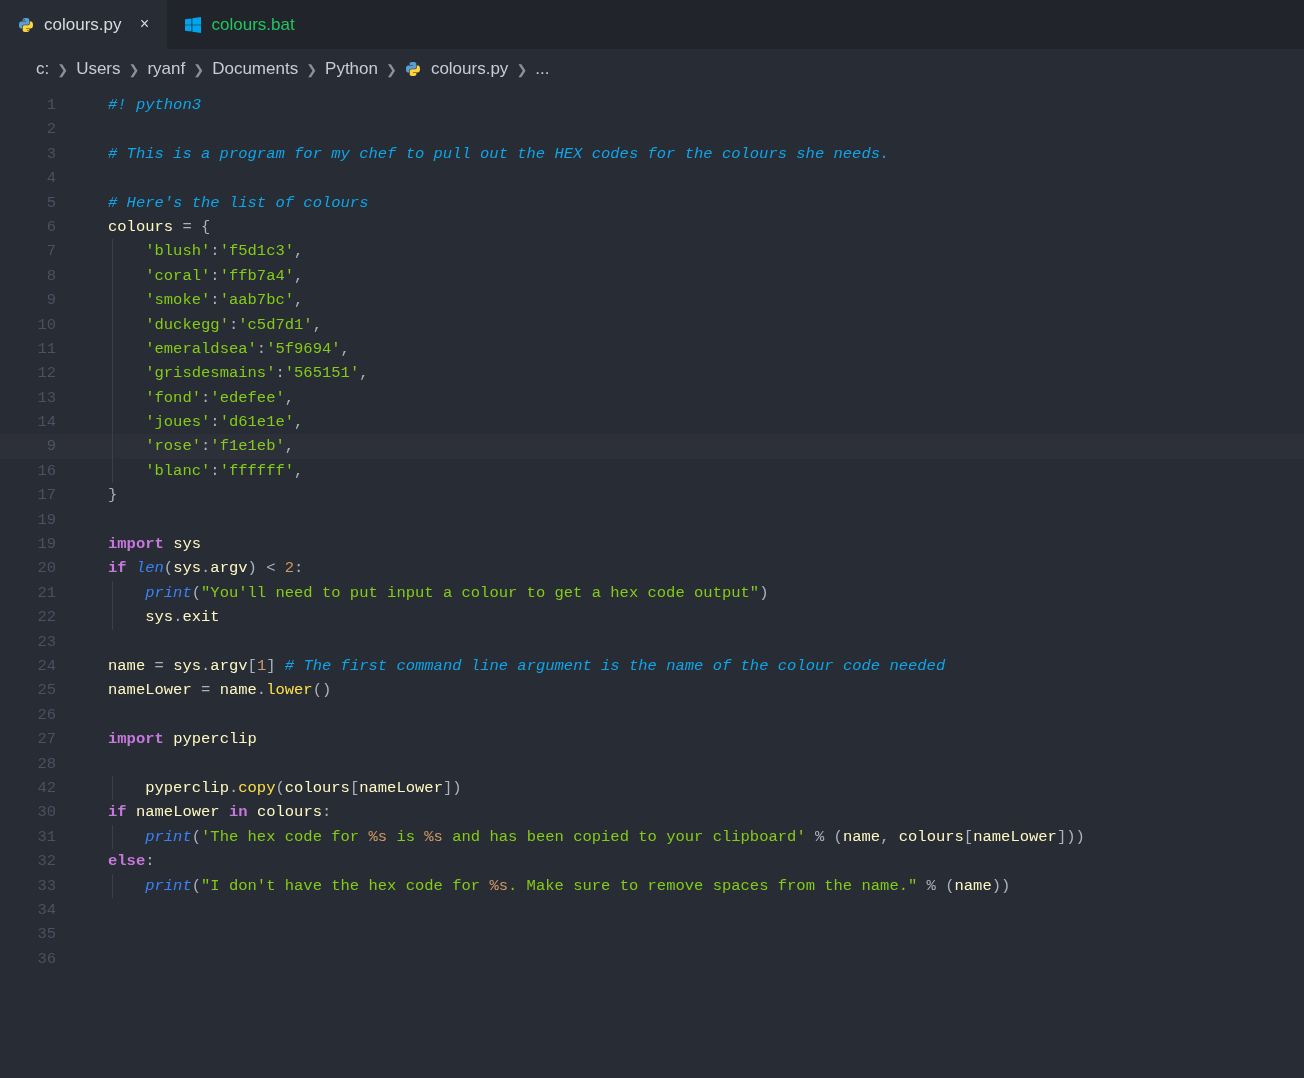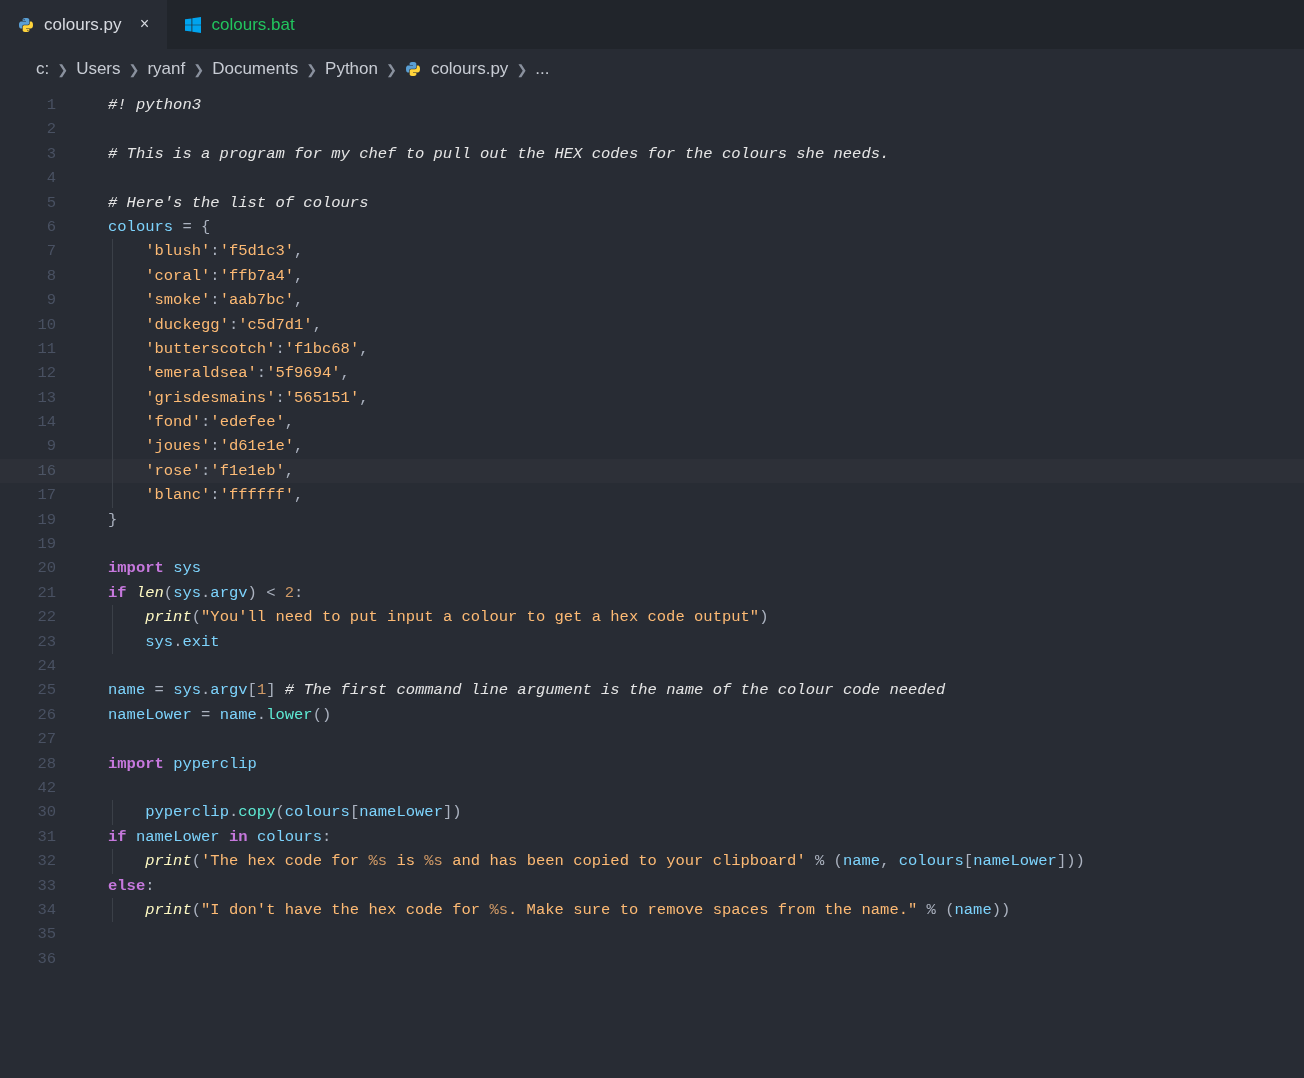--- a/index.html
+++ b/index.html
@@ -81,26 +81,26 @@
     pointer-events:none;
   }
   .indent-guide {
     position:absolute;
     left: 34px;
     top:0; bottom:0;
     border-left: 1px solid #3b4048;
   }
 
   
-  .c-comment { color: #e5e5e5; font-style: italic; text-align: right; }
-  .c-var { color: #7dd3fc; }
-  .c-string { color: #fdba74; }
+  .c-comment { color: #0ea5e9; font-style: italic; text-align: right; }
+  .c-var { color: #fef9c3; }
+  .c-string { color: #84cc16; }
   .c-keyword { color: #c678dd; font-weight: bold; }
-  .c-func { color: #5eead4; }
-  .c-funcital { color: #fef9c3; font-style: italic; }
+  .c-func { color: #fde047; }
+  .c-funcital { color: #3b82f6; font-style: italic; }
   .c-num { color: #d19a66; }
   .c-plain { color: #abb2bf; }
   .c-fmt { color: #d19a66; }
 
 </style>
 </head>
 <body>
 
 <div class="tab-bar">
   <div class="tab active">
@@ -188,21 +188,20 @@
       <div class="line"><span class="c-comment">#! python3</span></div>
       <div class="line"></div>
       <div class="line"><span class="c-comment"># This is a program for my chef to pull out the HEX codes for the colours she needs.</span></div>
       <div class="line"></div>
       <div class="line"><span class="c-comment"># Here's the list of colours</span></div>
       <div class="line"><span class="c-var">colours</span><span class="c-plain"> = {</span></div>
       <div class="line"><span class="indent-guide"></span><span class="c-plain">    </span><span class="c-string">'blush'</span><span class="c-plain">:</span><span class="c-string">'f5d1c3'</span><span class="c-plain">,</span></div>
       <div class="line"><span class="indent-guide"></span><span class="c-plain">    </span><span class="c-string">'coral'</span><span class="c-plain">:</span><span class="c-string">'ffb7a4'</span><span class="c-plain">,</span></div>
       <div class="line"><span class="indent-guide"></span><span class="c-plain">    </span><span class="c-string">'smoke'</span><span class="c-plain">:</span><span class="c-string">'aab7bc'</span><span class="c-plain">,</span></div>
       <div class="line"><span class="indent-guide"></span><span class="c-plain">    </span><span class="c-string">'duckegg'</span><span class="c-plain">:</span><span class="c-string">'c5d7d1'</span><span class="c-plain">,</span></div>
-      <div class="line"><span class="indent-guide"></span><span class="c-plain">    </span><span class="c-string">'butterscotch'</span><span class="c-plain">:</span><span class="c-string">'f1bc68'</span><span class="c-plain">,</span></div>
       <div class="line"><span class="indent-guide"></span><span class="c-plain">    </span><span class="c-string">'emeraldsea'</span><span class="c-plain">:</span><span class="c-string">'5f9694'</span><span class="c-plain">,</span></div>
       <div class="line"><span class="indent-guide"></span><span class="c-plain">    </span><span class="c-string">'grisdesmains'</span><span class="c-plain">:</span><span class="c-string">'565151'</span><span class="c-plain">,</span></div>
       <div class="line"><span class="indent-guide"></span><span class="c-plain">    </span><span class="c-string">'fond'</span><span class="c-plain">:</span><span class="c-string">'edefee'</span><span class="c-plain">,</span></div>
       <div class="line"><span class="indent-guide"></span><span class="c-plain">    </span><span class="c-string">'joues'</span><span class="c-plain">:</span><span class="c-string">'d61e1e'</span><span class="c-plain">,</span></div>
       <div class="line current"><span class="indent-guide"></span><span class="c-plain">    </span><span class="c-string">'rose'</span><span class="c-plain">:</span><span class="c-string">'f1e1eb'</span><span class="c-plain">,</span></div>
       <div class="line"><span class="indent-guide"></span><span class="c-plain">    </span><span class="c-string">'blanc'</span><span class="c-plain">:</span><span class="c-string">'ffffff'</span><span class="c-plain">,</span></div>
       <div class="line"><span class="c-plain">}</span></div>
       <div class="line"></div>
       <div class="line"><span class="c-keyword">import</span><span class="c-plain"> </span><span class="c-var">sys</span></div>
       <div class="line"><span class="c-keyword">if</span><span class="c-plain"> </span><span class="c-funcital">len</span><span class="c-plain">(</span><span class="c-var">sys</span><span class="c-plain">.</span><span class="c-var">argv</span><span class="c-plain">)</span><span class="c-plain"> &lt; </span><span class="c-num">2</span><span class="c-plain">:</span></div>

